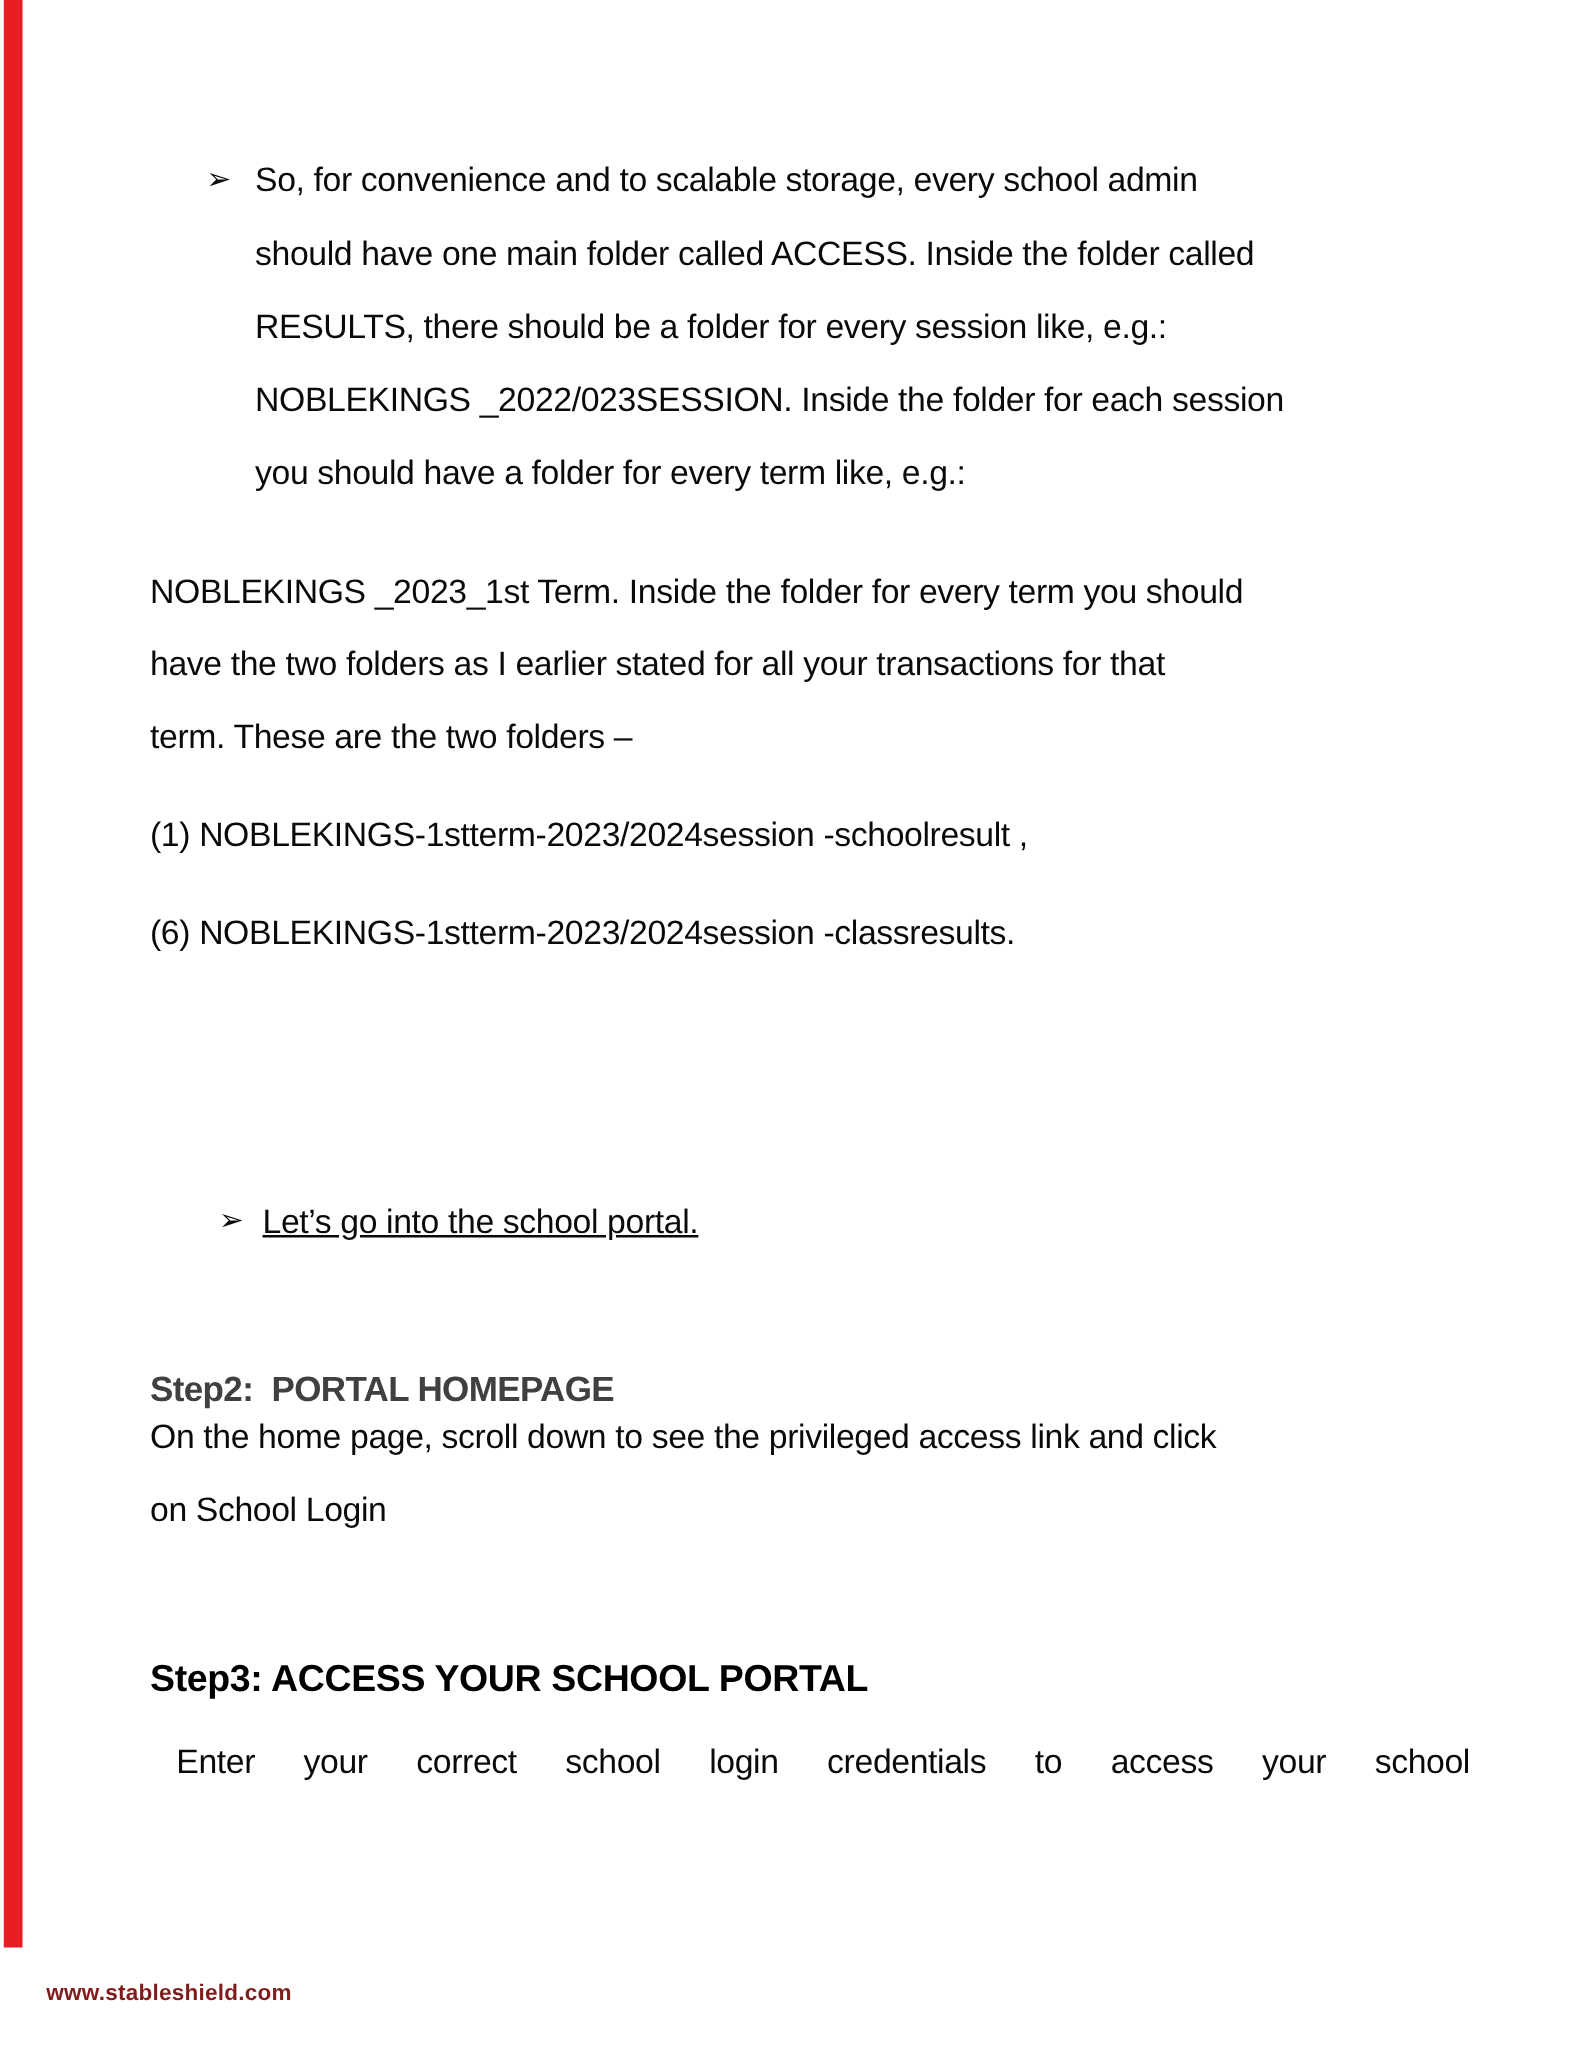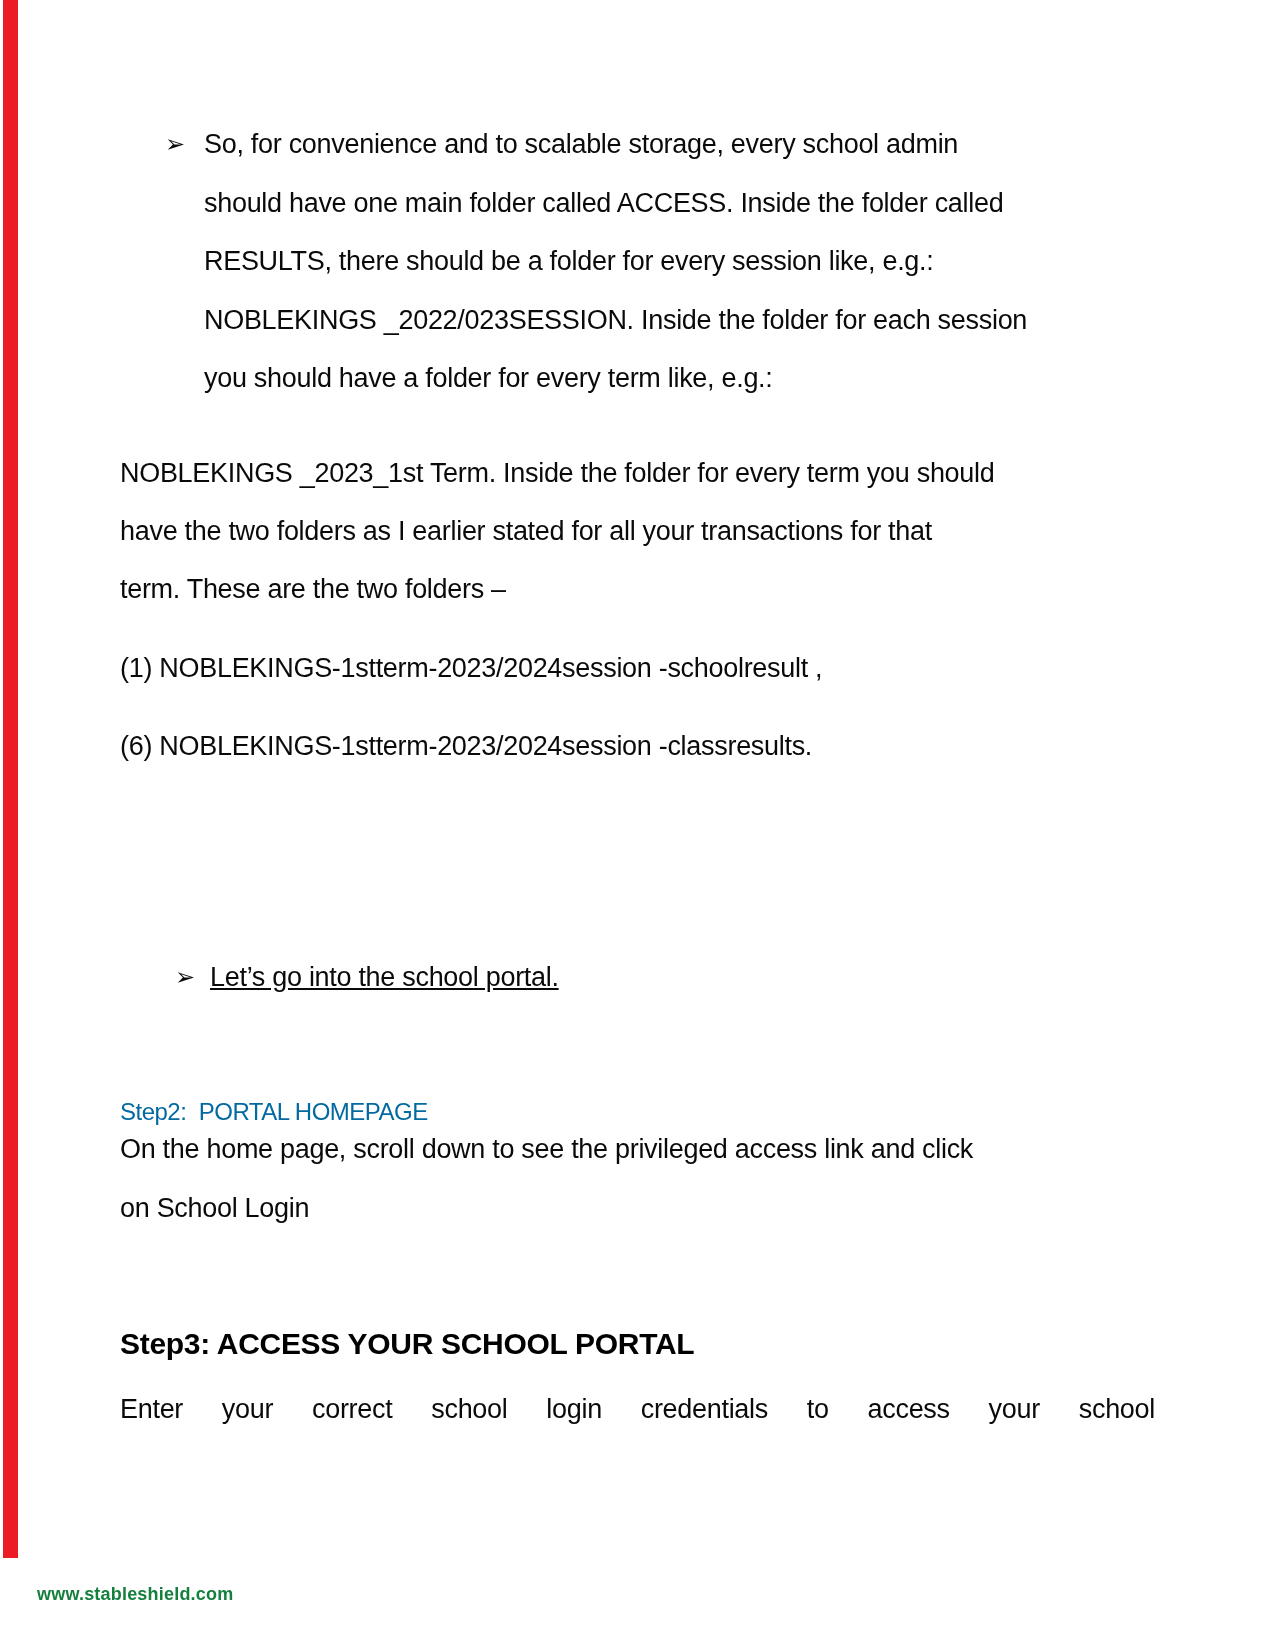--- a/index.html
+++ b/index.html
@@ -22,50 +22,50 @@
   .line{white-space:pre;}
   .bullet-para{padding-left:0;}
   .bullet-para .line{padding-left:84px;}
   .bullet-para.lvl2 .line{padding-left:90px;text-decoration:underline;}
   .bullet-marker{
     position:absolute;top:0;left:45px;line-height:58px;font-size:24px;
     letter-spacing:0;
   }
   .bullet-para.lvl2 .bullet-marker{left:55px;}
   .h-step2{
-    font-size:24px;font-weight:normal;letter-spacing:-0.5px;line-height:32px;
-    color:#0369a1;
+    font-size:28px;font-weight:bold;letter-spacing:-0.5px;line-height:32px;
+    color:#404040;
   }
   .h-step3{
     font-size:30px;font-weight:bold;letter-spacing:-0.3px;line-height:34px;
     color:#000;
   }
   .justified{
     white-space:normal;
     width:1035px;
     text-align:justify;
     text-align-last:justify;
     padding-left:0 !important;
   }
   .footer-url{
     position:absolute;left:37px;top:1583px;
     font-size:18px;font-weight:bold;letter-spacing:0.2px;line-height:22px;
-    color:#15803d;white-space:pre;
+    color:#7f1d1d;white-space:pre;
   }
   
   #bullet1{top:115px;line-height:58.5px;}
   #para1{top:444px;}
   #item1{top:639px;}
   #item2{top:717px;}
   #para2{top:872px;}
   #bullet2{top:948px;}
   #step2-heading{top:1096px;}
   #step2-body{top:1120px;line-height:59px;}
   #step3-heading{top:1327px;}
-  #step3-body{top:1379px;line-height:61px;}
+  #step3-body{top:1379px;line-height:61px;margin-left:21px;}
 </style>
 </head>
 <body>
 
 <div class="page">
 
   <div class="redbar" style="background-color: rgb(236, 28, 36);"></div>
 
   <div id="bullet1" class="block body-text bullet-para">
     <span class="bullet-marker">➢</span>

